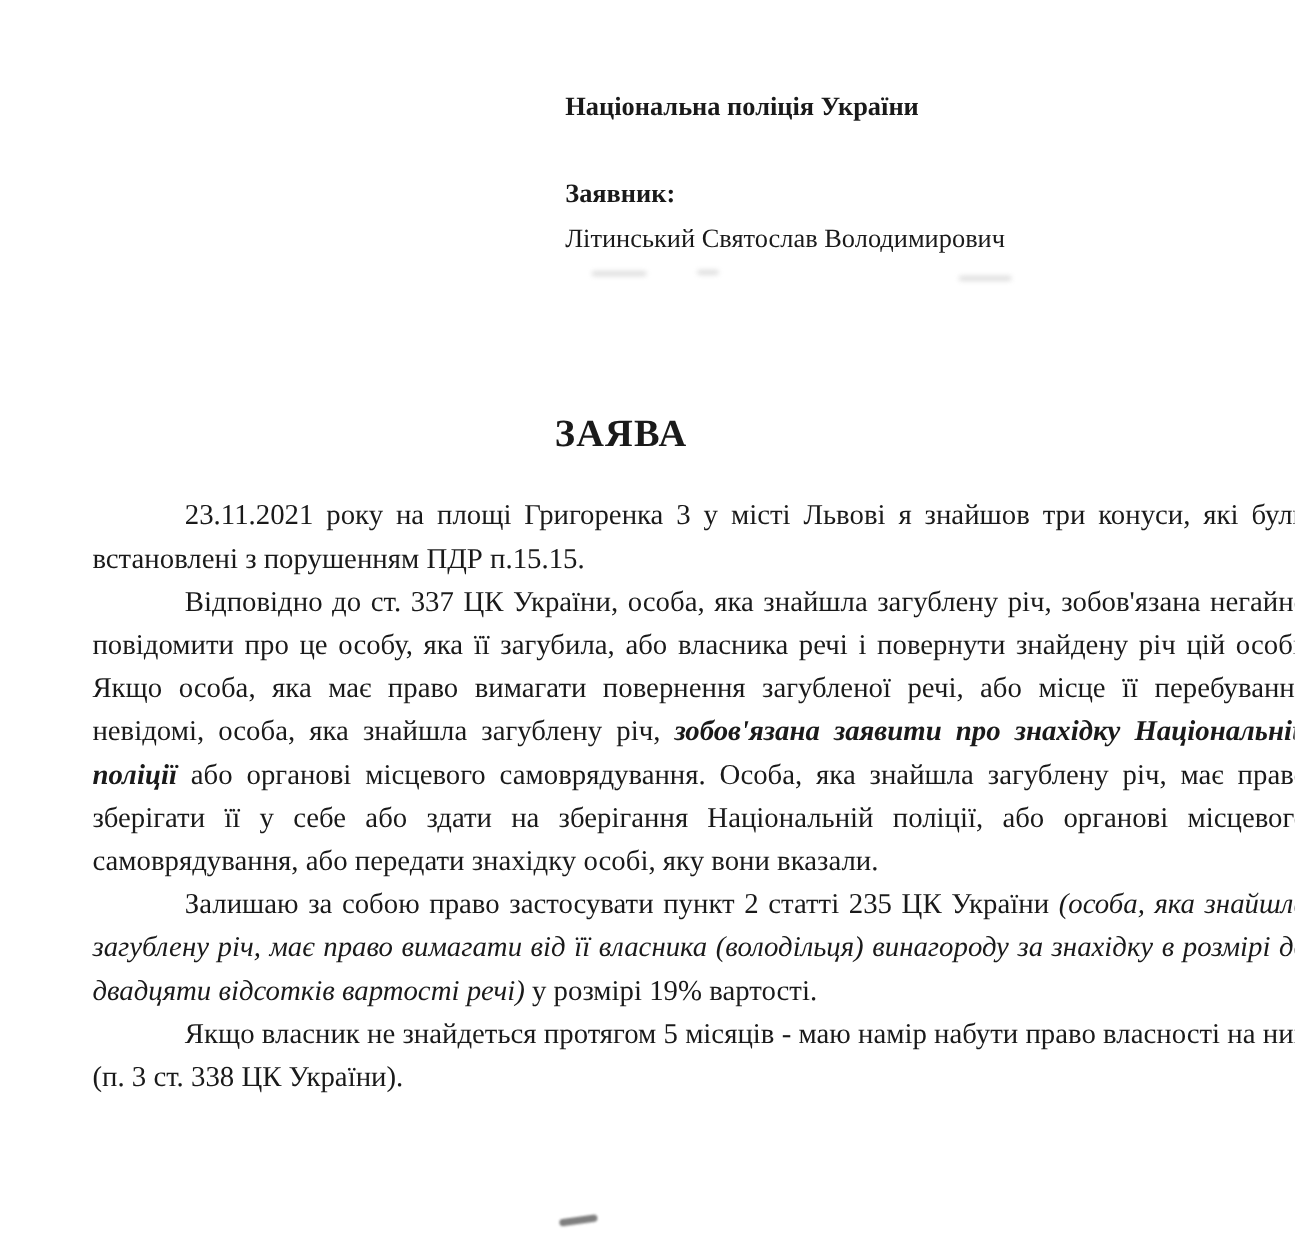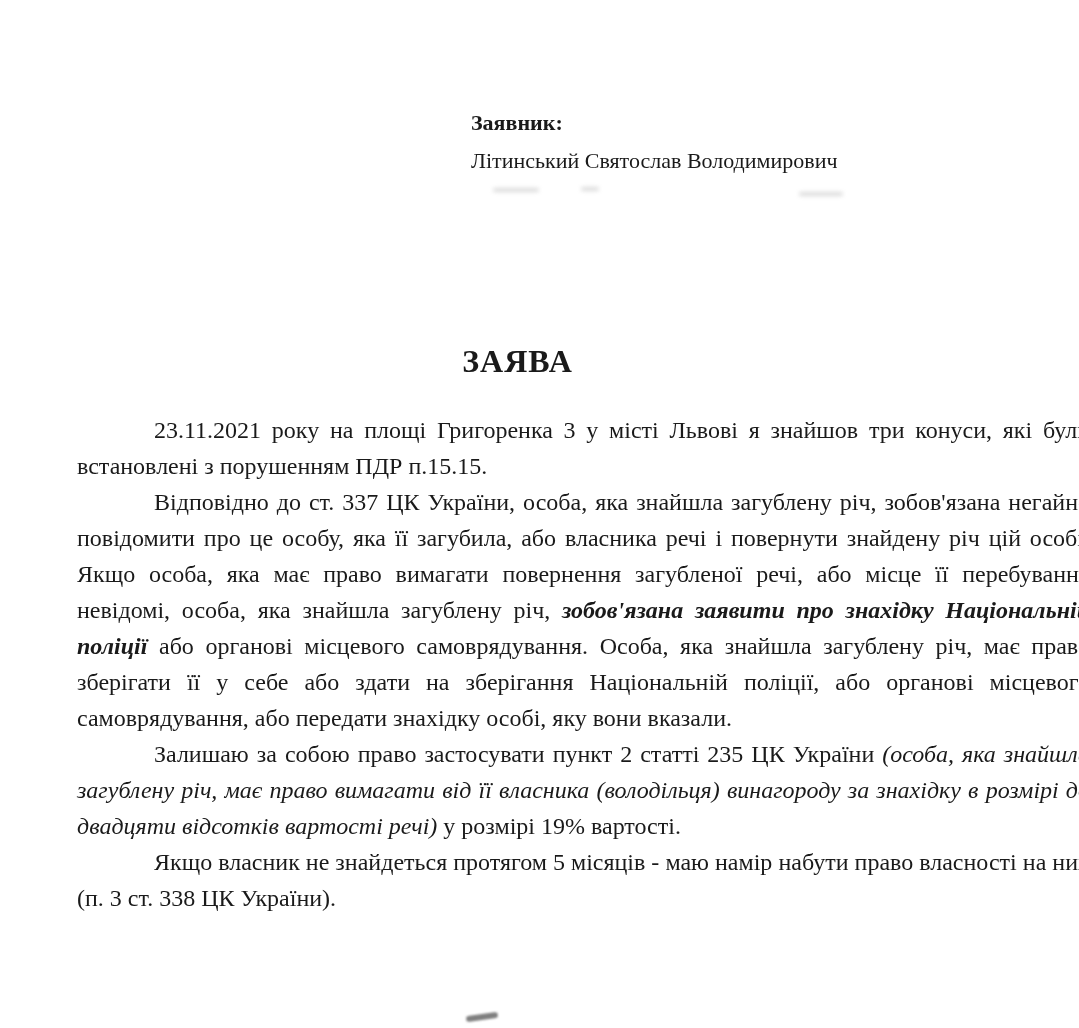--- a/index.html
+++ b/index.html
@@ -86,20 +86,21 @@
     transform: rotate(-8deg);
     filter: blur(0.8px);
   }
 </style>
 </head>
 <body>
 
 <div class="page">
 
   <div class="header-block">
+    <span class="header-line bold">Національна поліція України</span>
     <div class="header-gap"></div>
     <span class="header-line bold">Заявник:</span>
     <span class="header-line">Літинський Святослав Володимирович</span>
     <div class="redacted-line">
       <span class="smudge s1"></span>
       <span class="smudge s2"></span>
       <span class="smudge s3"></span>
     </div>
   </div>
 

